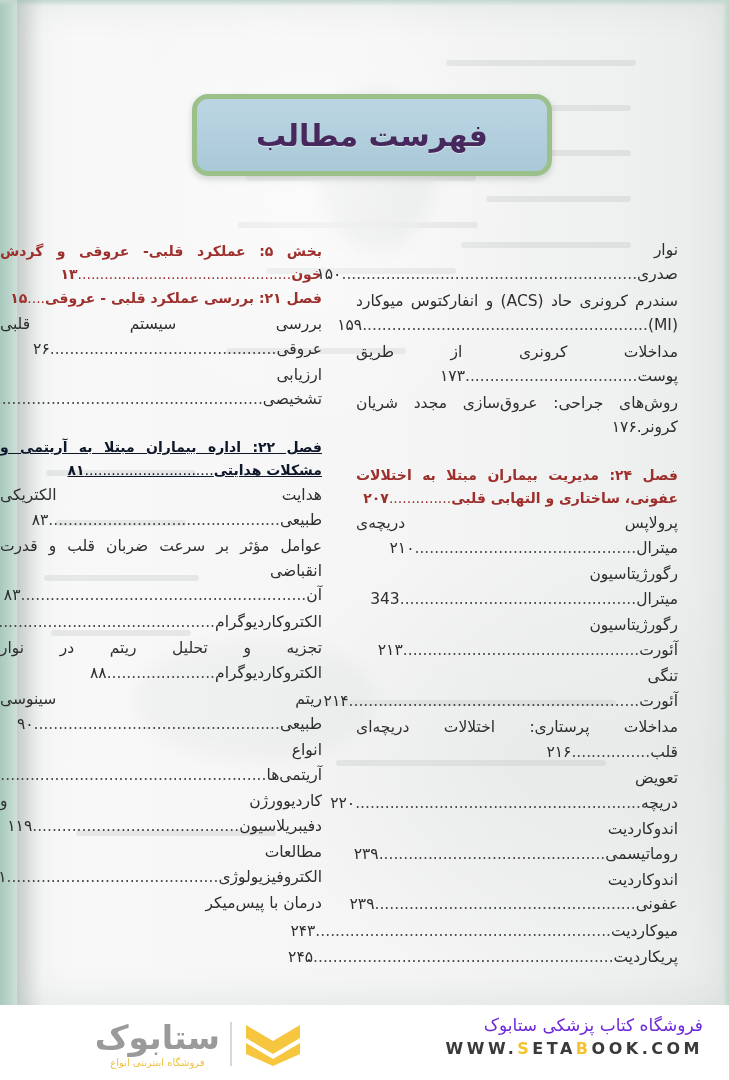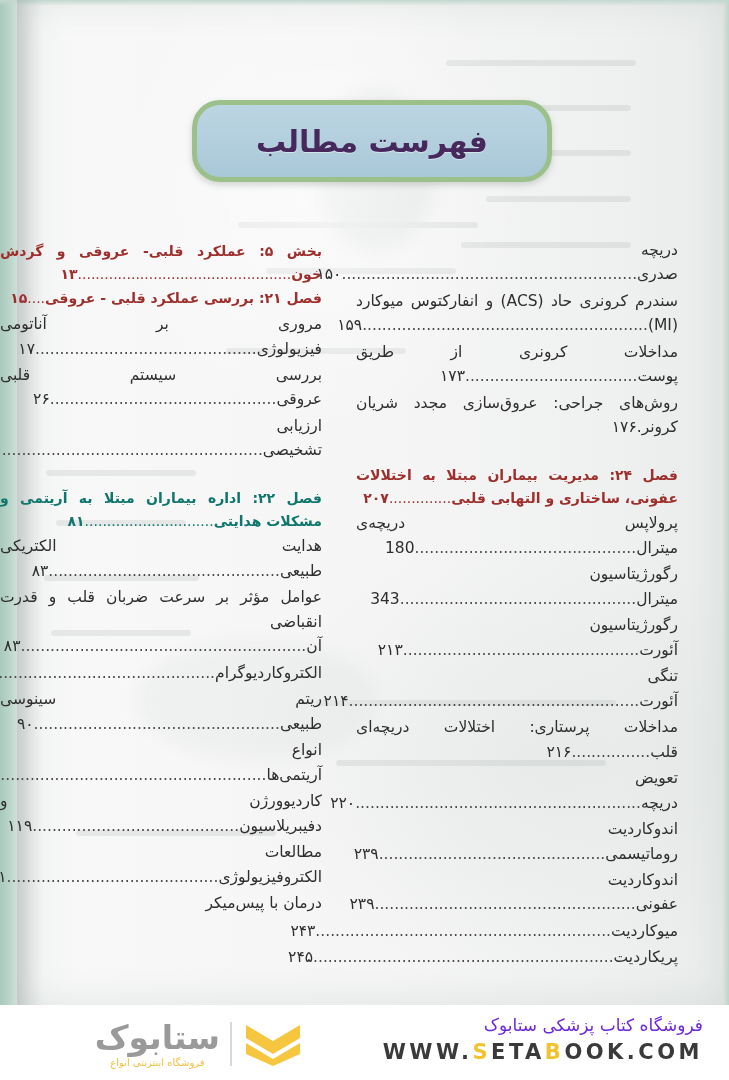--- a/index.html
+++ b/index.html
@@ -88,26 +88,26 @@
     position:absolute;
     left:17px; top:0; width:26px; height:1005px;
     background:linear-gradient(to right, rgba(105,120,116,0.22), rgba(105,120,116,0));
     pointer-events:none;
   }
 
   
   .toc-banner {
     position: absolute;
     left: 192px;
-    top: 100px;
+    top: 94px;
     width: 350px;
     height: 72px;
     background: linear-gradient(to bottom, #bcd5e2 0%, #b4d0de 45%, #a9c8d8 100%);
     border: 5px solid #9cc089;
-    border-radius: 28px;
+    border-radius: 16px;
     box-shadow: 0 3px 6px rgba(90,105,100,0.25);
     display: flex;
     align-items: center;
     justify-content: center;
   }
   .toc-banner .title {
     font-size: 30px;
     font-weight: 700;
     color: #46285c;
     letter-spacing: 0.5px;
@@ -160,21 +160,21 @@
   
   .head {
     font-size: 14px;
     font-weight: 700;
     line-height: 1.62;
     margin-top: 2px;
   }
   .head .dots { letter-spacing: 1.2px; }
 
   .c-red   { color: #9d2f2c; }
-  .c-teal  { color: #0f766e; }
+  .c-teal  { color: #0f172a; text-decoration: underline; }
   .gap-md { height: 20px; }
 
   
   .footer {
     position: absolute;
     left: 0;
     bottom: 0;
     width: 729px;
     height: 75px;
     background: #ffffff;
@@ -226,21 +226,21 @@
     top: 10px;
     text-align: right;
     line-height: 1.25;
   }
   .f-fa {
     font-size: 17px;
     color: #6d28d9;
     font-weight: 400;
   }
   .f-url {
-    font-size: 21px;
+    font-size: 16px;
     font-weight: 700;
     color: #3a3a3a;
     letter-spacing: 3.5px;
     direction: ltr;
     margin-top: 3px;
     text-align: center;
   }
   .f-url .hi { color: #f3c32f; }
 </style>
 </head>
@@ -278,42 +278,42 @@
   <div class="spine-shadow"></div>
 
   <div class="toc-banner">
     <div class="title">فهرست مطالب</div>
   </div>
 
   <div class="columns">
     <div class="col col-right" id="col-right">
         <div class="entry head c-red"><span class="e-title">بخش ۵: عملکرد قلبی- عروقی و گردش خون</span><span class="dots">................................................</span><span class="pg">۱۳</span></div>
         <div class="entry head c-red"><span class="e-title">فصل ۲۱: بررسی عملکرد قلبی - عروقی</span><span class="dots">....</span><span class="pg">۱۵</span></div>
-        <div class="entry sub"><span class="e-title">مروری بر آناتومی فیزیولوژی</span><span class="dots">.............................................</span><span class="pg">۱۷</span></div>
         <div class="entry sub"><span class="e-title">بررسی سیستم قلبی عروقی</span><span class="dots">..............................................</span><span class="pg">۲۶</span></div>
         <div class="entry sub"><span class="e-title">ارزیابی تشخیصی</span><span class="dots">........................................................</span></div>
         <div class="gap-md"></div>
         <div class="entry head c-teal"><span class="e-title">فصل ۲۲: اداره بیماران مبتلا به آریتمی و مشکلات هدایتی</span><span class="dots">.............................</span><span class="pg">۸۱</span></div>
         <div class="entry sub"><span class="e-title">هدایت الکتریکی طبیعی</span><span class="dots">...............................................</span><span class="pg">۸۳</span></div>
         <div class="entry sub"><span class="e-title">عوامل مؤثر بر سرعت ضربان قلب و قدرت انقباضی آن</span><span class="dots">..........................................................</span><span class="pg">۸۳</span></div>
         <div class="entry sub"><span class="e-title">الکتروکاردیوگرام</span><span class="dots">........................................................</span></div>
+        <div class="entry sub"><span class="e-title">تجزیه و تحلیل ریتم در نوار الکتروکاردیوگرام</span><span class="dots">......................</span><span class="pg">۸۸</span></div>
         <div class="entry sub"><span class="e-title">ریتم سینوسی طبیعی</span><span class="dots">..................................................</span><span class="pg">۹۰</span></div>
         <div class="entry sub"><span class="e-title">انواع آریتمی‌ها</span><span class="dots">..........................................................</span></div>
         <div class="entry sub"><span class="e-title">کاردیوورژن و دفیبریلاسیون</span><span class="dots">..........................................</span><span class="pg">۱۱۹</span></div>
         <div class="entry sub"><span class="e-title">مطالعات الکتروفیزیولوژی</span><span class="dots">...........................................</span><span class="pg">۱۲۱</span></div>
         <div class="entry sub"><span class="e-title">درمان با پیس‌میکر</span></div>
       </div>
     <div class="col col-left" id="col-left">
-        <div class="entry sub"><span class="e-title">دریچه صدری</span><span class="dots">............................................................</span><span class="pg">۱۵۰</span></div>
+        <div class="entry sub"><span class="e-title">نوار صدری</span><span class="dots">............................................................</span><span class="pg">۱۵۰</span></div>
         <div class="entry sub"><span class="e-title">سندرم کرونری حاد (ACS) و انفارکتوس میوکارد (MI)</span><span class="dots">..........................................................</span><span class="pg">۱۵۹</span></div>
         <div class="entry sub"><span class="e-title">مداخلات کرونری از طریق پوست</span><span class="dots">...................................</span><span class="pg">۱۷۳</span></div>
         <div class="entry sub"><span class="e-title">روش‌های جراحی: عروق‌سازی مجدد شریان کرونر.</span><span class="dots"></span><span class="pg">۱۷۶</span></div>
         <div class="gap-md"></div>
         <div class="entry head c-red"><span class="e-title">فصل ۲۴: مدیریت بیماران مبتلا به اختلالات عفونی، ساختاری و التهابی قلبی</span><span class="dots">..............</span><span class="pg">۲۰۷</span></div>
-        <div class="entry sub"><span class="e-title">پرولاپس دریچه‌ی میترال</span><span class="dots">.............................................</span><span class="pg">180</span></div>
+        <div class="entry sub"><span class="e-title">پرولاپس دریچه‌ی میترال</span><span class="dots">.............................................</span><span class="pg">۲۱۰</span></div>
         <div class="entry sub"><span class="e-title">رگورژیتاسیون میترال</span><span class="dots">................................................</span><span class="pg">343</span></div>
         <div class="entry sub"><span class="e-title">رگورژیتاسیون آئورت</span><span class="dots">................................................</span><span class="pg">۲۱۳</span></div>
         <div class="entry sub"><span class="e-title">تنگی آئورت</span><span class="dots">...........................................................</span><span class="pg">۲۱۴</span></div>
         <div class="entry sub"><span class="e-title">مداخلات پرستاری: اختلالات دریچه‌ای قلب</span><span class="dots">................</span><span class="pg">۲۱۶</span></div>
         <div class="entry sub"><span class="e-title">تعویض دریچه</span><span class="dots">..........................................................</span><span class="pg">۲۲۰</span></div>
         <div class="entry sub"><span class="e-title">اندوکاردیت روماتیسمی</span><span class="dots">..............................................</span><span class="pg">۲۳۹</span></div>
         <div class="entry sub"><span class="e-title">اندوکاردیت عفونی</span><span class="dots">.....................................................</span><span class="pg">۲۳۹</span></div>
         <div class="entry sub"><span class="e-title">میوکاردیت</span><span class="dots">............................................................</span><span class="pg">۲۴۳</span></div>
         <div class="entry sub"><span class="e-title">پریکاردیت</span><span class="dots">.............................................................</span><span class="pg">۲۴۵</span></div>
       </div>

